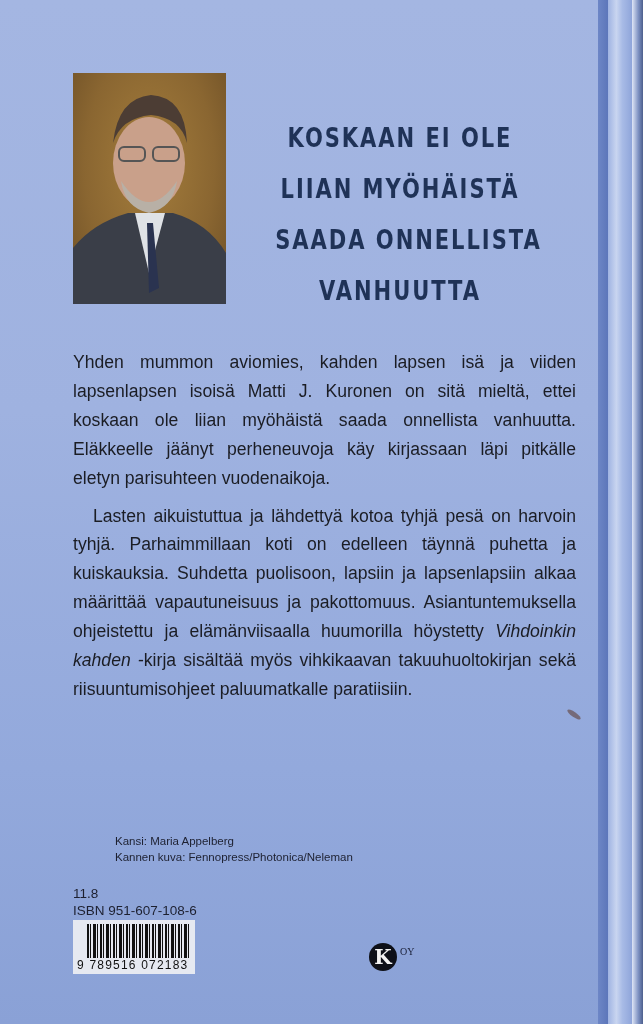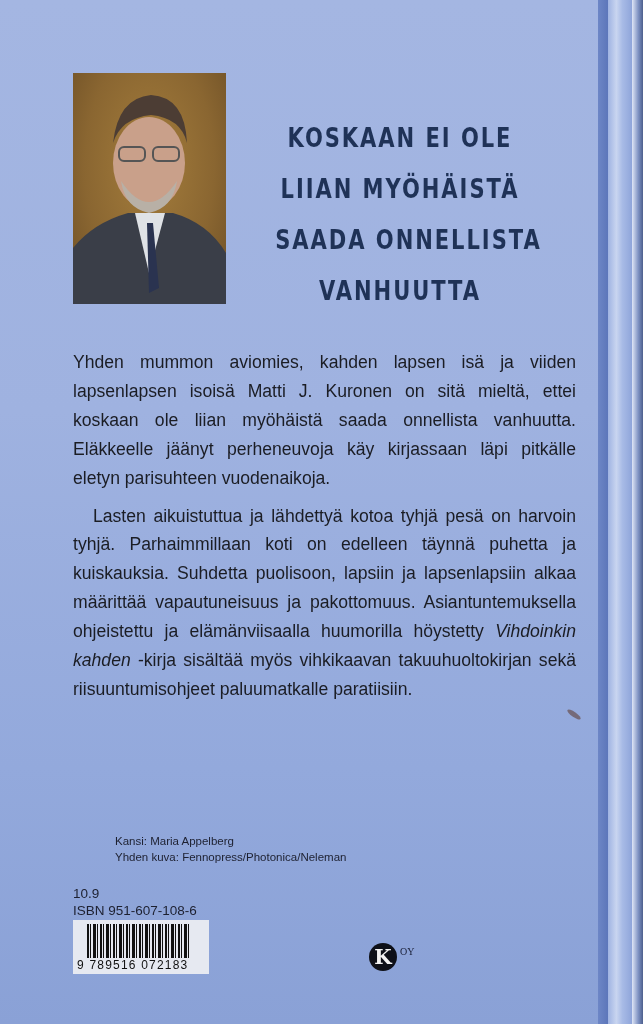--- a/index.html
+++ b/index.html
@@ -47,21 +47,21 @@
   .body-text em { font-style:italic; }
   .credits {
     position:absolute; left:73px; top:833px; color:#1d2030;
     font-size:11.5px; line-height:16px;margin-left:42px;
   }
   .price {
     position:absolute; left:73px; top:885px; color:#1d2030;
     font-size:13.5px; line-height:17px;
   }
   .barcode {
-    position:absolute; left:73px; top:920px; width:136px; height:54px;
+    position:absolute; left:73px; top:920px; width:122px; height:54px;
     background:#e6e9f1;
   }
   .bars {
     position:absolute; left:14px; top:4px; width:104px; height:34px;
     background: repeating-linear-gradient(90deg,
       #111 0 2px, #e6e9f1 2px 3px, #111 3px 4px, #e6e9f1 4px 6px,
       #111 6px 9px, #e6e9f1 9px 10px, #111 10px 11px, #e6e9f1 11px 13px);
   }
   .bc-num {
     position:absolute; left:4px; bottom:2px; font-size:12px; color:#111;
@@ -116,25 +116,25 @@
 
 <div class="body-text">
   <p>Yhden mummon aviomies, kahden lapsen isä ja viiden lapsenlapsen isoisä Matti J. Kuronen on sitä mieltä, ettei koskaan ole liian myöhäistä saada onnellista vanhuutta. Eläkkeelle jäänyt perheneuvoja käy kirjassaan läpi pitkälle eletyn parisuhteen vuodenaikoja.</p>
   <p class="indent"><span>Lasten aikuistuttua ja lähdettyä kotoa tyhjä pesä on harvoin tyhjä. Parhaimmillaan koti on edelleen täynnä puhetta ja kuiskauksia. Suhdetta puolisoon, lapsiin ja lapsenlapsiin alkaa määrittää vapautuneisuus ja pakottomuus. Asiantuntemuksella ohjeistettu ja elämänviisaalla huumorilla höystetty </span><em>Vihdoinkin kahden</em><span> -kirja sisältää myös vihkikaavan takuuhuoltokirjan sekä riisuuntumisohjeet paluumatkalle paratiisiin.</span></p>
 </div>
 
 <div class="scratch"></div>
 
 <div class="credits">
   <div>Kansi: Maria Appelberg</div>
-  <div>Yhden kuva: Fennopress/Photonica/Neleman</div>
+  <div>Kannen kuva: Fennopress/Photonica/Neleman</div>
 </div>
 
 <div class="price">
-  <div>10.9</div>
+  <div>11.8</div>
   <div>ISBN 951-607-108-6</div>
 </div>
 
 <div class="barcode">
   <div class="bars"></div>
   <div class="bc-num">9 789516 072183</div>
 </div>
 
 <div class="publisher">
   <div class="pub-logo">K</div>

